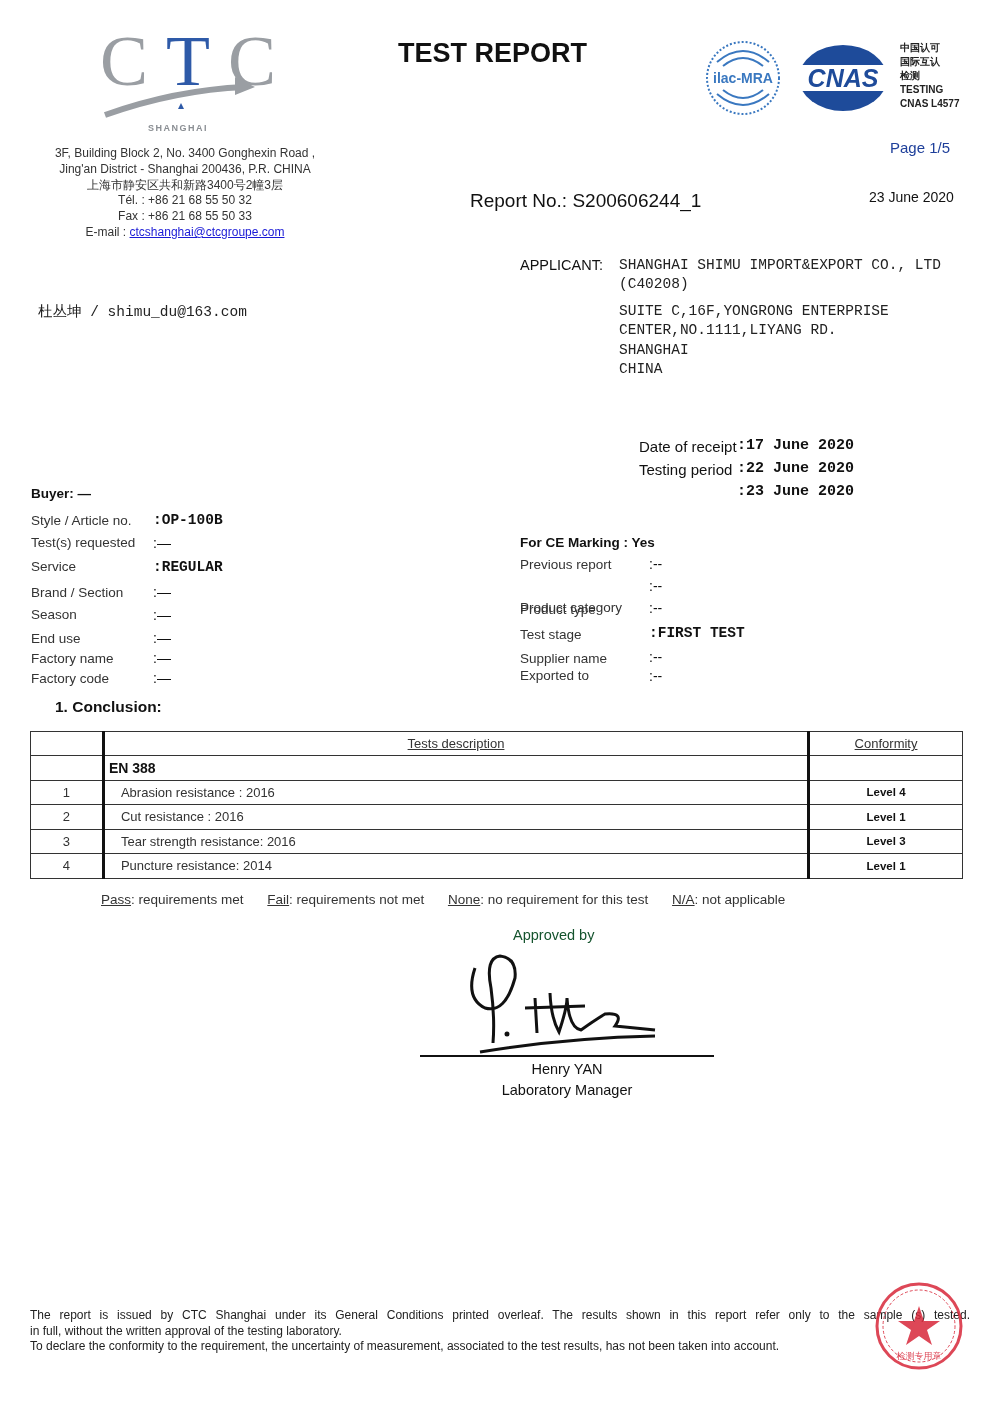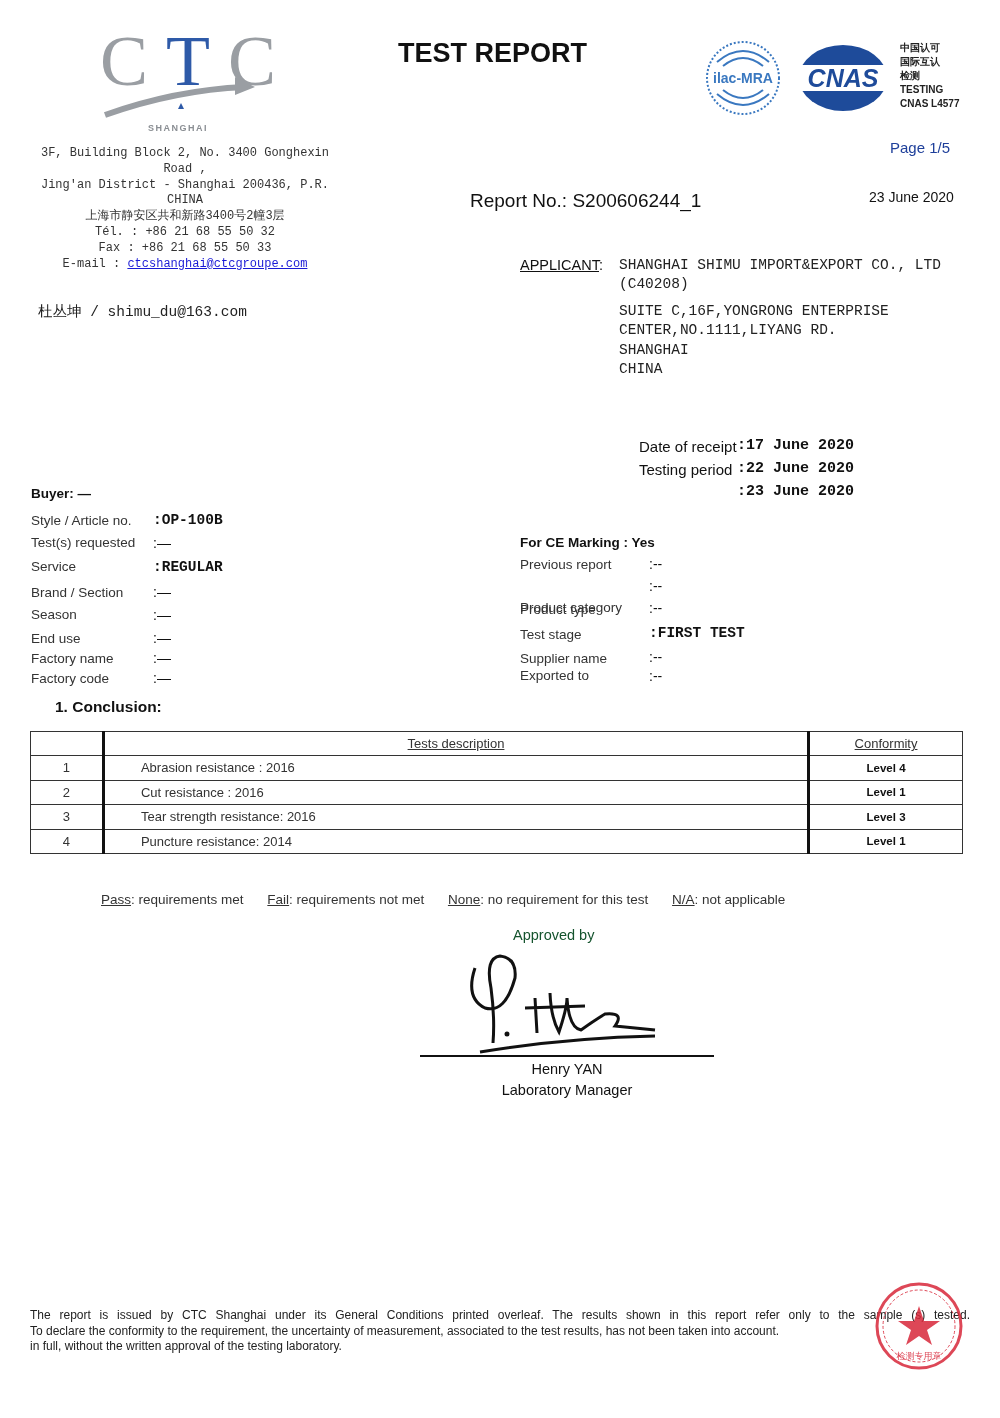--- a/index.html
+++ b/index.html
@@ -6,37 +6,37 @@
   html, body { width: 1000px; height: 1418px; background: #ffffff; overflow: hidden; }
   body { position: relative; font-family: "Liberation Sans", sans-serif; color: #1a1a1a; }
   .abs { position: absolute; }
 
   
   #logo { left: 95px; top: 25px; width: 175px; height: 110px; }
   #logo-letters { left: 100px; top: 20px; font-family: "Liberation Serif", serif; font-size: 72px; letter-spacing: 18px; color: #9a9ea3; }
   #logo-letters .t { color: #2e5aa8; }
   #logo-city { left: 148px; top: 123px; font-size: 9px; font-weight: bold; letter-spacing: 1.5px; color: #8a8e93; }
 
-  .addr { left: 30px; width: 310px; text-align: center; font-size: 12px; color: #333; line-height: 15.8px; font-family: Liberation Mono, monospace; }
+  .addr { left: 30px; width: 310px; text-align: center; font-size: 12px; color: #333; line-height: 15.8px; }
   #addr-block { top: 146px; }
   .addr a { color: #1a1ad6; text-decoration: underline; }
 
   #title { left: 398px; top: 38px; font-size: 27px; font-weight: bold; color: #111; }
 
   
   #ilac { left: 703px; top: 40px; width: 80px; height: 76px; }
   #cnas { left: 796px; top: 43px; width: 94px; height: 70px; }
   #cnas-text { left: 900px; top: 41px; font-size: 10px; line-height: 14px; font-weight: bold; color: #222; }
 
   #page-no { left: 890px; top: 139px; font-size: 15px; color: #1e3f9a; }
   #issue-date { left: 869px; top: 189px; font-size: 14px; color: #111; }
   #report-no { left: 470px; top: 190px; font-size: 19px; color: #111; }
 
   #applicant-label { left: 520px; top: 257px; font-size: 14.5px; color: #111; }
-  #applicant-label span.u { text-decoration: underline; }
+  #applicant-label span.u { }
   .app-line { left: 619px; font-size: 14.5px; color: #222; font-family: "Liberation Mono", monospace; line-height: 19.5px; }
 
   #contact { left: 38px; top: 302px; font-size: 14.5px; color: #222; font-family: "Liberation Mono", monospace; }
 
   .dates-label { left: 619px; font-size: 15px; color: #111; margin-left: 20px; }
   .dates-val { left: 737px; font-size: 15px; color: #111; font-family: "Liberation Mono", monospace; font-weight: bold; }
 
   #buyer { left: 31px; top: 486px; font-size: 13.5px; font-weight: bold; color: #111; }
   .lf-label { left: 31px; font-size: 13.5px; color: #333; }
   .lf-val { left: 153px; font-size: 14px; color: #111; }
@@ -51,21 +51,21 @@
   
   #tbl { left: 30px; top: 731px; width: 933px; border-collapse: collapse; font-size: 13px; }
   #tbl td { border: 1px solid #333; height: 24.5px; padding: 0 4px; color: #333; }
   #tbl td.num { width: 73px; text-align: center; border-right: 3px solid #111; }
   #tbl td.desc { width: 706px; }
   #tbl td.conf { width: 154px; text-align: center; border-left: 3px solid #111; font-weight: bold; font-size: 11.5px; color: #111; }
   #tbl tr.hdr td { height: 24px; }
   #tbl tr.hdr td.desc { text-align: center; text-decoration: underline; }
   #tbl tr.hdr td.conf { font-weight: normal; font-size: 13px; text-decoration: underline; color: #333; }
   #tbl tr.std td.desc { font-weight: bold; color: #111; font-size: 14px; }
-  #tbl tr.item td.desc { padding-left: 36px; }
+  #tbl tr.item td.desc { padding-left: 16px; }
 
   #legend { left: 101px; top: 892px; font-size: 13.5px; color: #333; white-space: nowrap; }
   #legend .k { text-decoration: underline; }
   #legend .item { margin-right: 20px; }
 
   #approved { left: 513px; top: 927px; font-size: 14.5px; color: #14532d; }
   #signature { left: 455px; top: 948px; width: 210px; height: 108px; }
   #sig-line { left: 420px; top: 1055px; width: 294px; height: 2px; background: #111; }
   #signer-name { left: 420px; width: 294px; top: 1061px; text-align: center; font-size: 14.5px; color: #111; }
   #signer-title { left: 420px; width: 294px; top: 1082px; text-align: center; font-size: 14.5px; color: #111; }
@@ -173,20 +173,25 @@
 <div class="abs rf-val" style="top:668px">:--</div>
 
 <div class="abs" id="conclusion">1.   Conclusion:</div>
 <table class="abs" id="tbl">
   <tbody>
       <tr class="hdr">
     <td class="num"></td>
     <td class="desc">Tests description</td>
     <td class="conf">Conformity</td>
   </tr>
+  <tr class="std">
+    <td class="num"></td>
+    <td class="desc">EN 388</td>
+    <td class="conf"></td>
+  </tr>
   <tr class="item">
     <td class="num">1</td>
     <td class="desc">Abrasion resistance : 2016</td>
     <td class="conf">Level 4</td>
   </tr>
   <tr class="item">
     <td class="num">2</td>
     <td class="desc">Cut resistance : 2016</td>
     <td class="conf">Level 1</td>
   </tr>
@@ -217,22 +222,22 @@
   <path d="M80 50 L 82 85 M 70 60 L 130 58" fill="none" stroke="#111" stroke-width="3"></path>
   <path d="M95 45 Q 96 70 104 84 Q 112 60 112 50 Q 114 80 126 82 Q 140 72 150 66 Q 170 64 160 78 L 200 82" fill="none" stroke="#111" stroke-width="3"></path>
   <path d="M25 104 Q 110 90 200 88" fill="none" stroke="#111" stroke-width="3"></path>
 </svg>
 <div class="abs" id="sig-line"></div>
 <div class="abs" id="signer-name">Henry YAN</div>
 <div class="abs" id="signer-title">Laboratory Manager</div>
 
 <div class="abs" id="footer">
   <p class="j">The report is issued by CTC Shanghai  under its General Conditions printed overleaf. The results shown in this report refer only to the sample (s) tested.</p>
+  <p class="nj">in full, without the written approval of the testing laboratory.</p>
   <p class="nj">To declare the conformity to the requirement, the uncertainty of measurement, associated to the test results, has not been taken into account.</p>
-  <p class="nj">in full, without the written approval of the testing laboratory.</p>
 </div>
 
 <svg class="abs" id="stamp" viewBox="0 0 90 90">
   <circle cx="45" cy="45" r="42" fill="none" stroke="#d8283a" stroke-width="3"></circle>
   <circle cx="45" cy="45" r="36" fill="none" stroke="#d8283a" stroke-width="1" stroke-dasharray="3 2"></circle>
   <polygon points="45,25 50,40 66,40 53,49 58,64 45,55 32,64 37,49 24,40 40,40" fill="#d8283a"></polygon>
   <text x="45" y="78" text-anchor="middle" font-family="DejaVu Sans, sans-serif" font-size="9" fill="#d8283a">检测专用章</text>
 </svg>
 
 </body></html>

